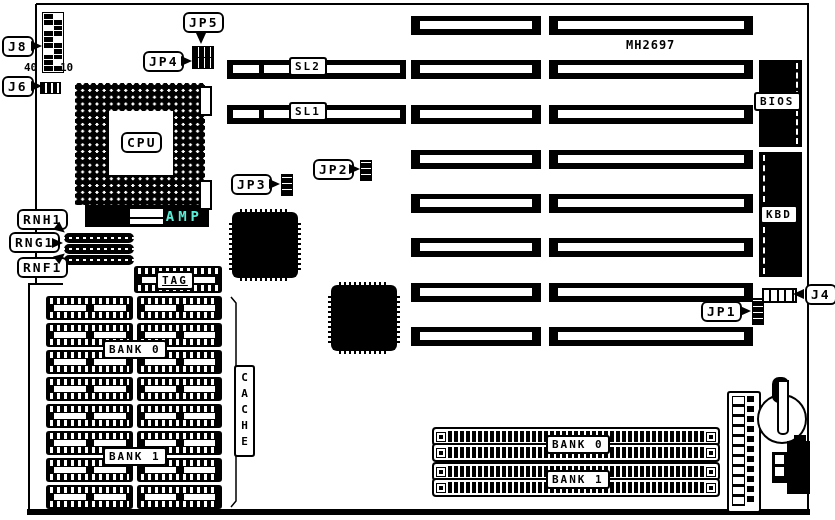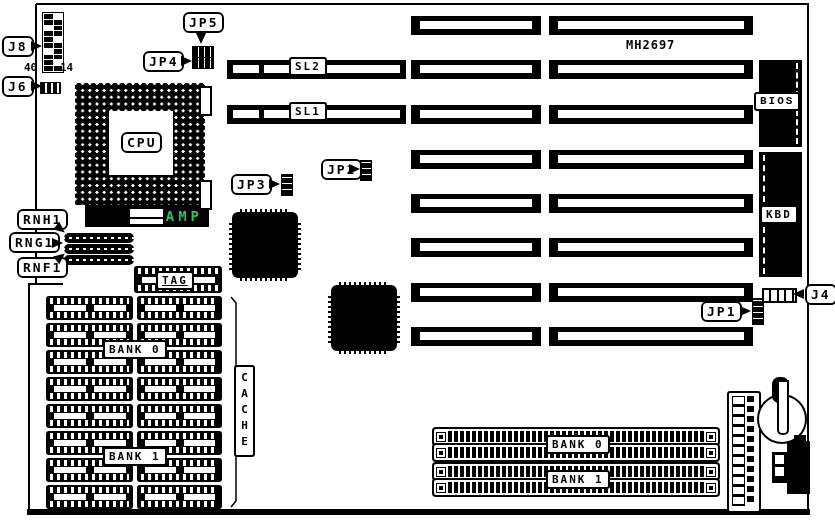--- a/index.html
+++ b/index.html
@@ -77,21 +77,21 @@
   #cpusock{position:absolute;left:75px;top:83px;width:130px;height:122px;background:#000;z-index:2;
            background-image:radial-gradient(circle,#fff 1.4px,rgba(0,0,0,0) 1.6px);
            background-size:7.2px 6.8px;background-position:4px 4px;}
   #cpusock .hole{position:absolute;left:34px;top:28px;width:64px;height:64px;background:#fff;}
   .socktab{position:absolute;width:9px;height:26px;background:#fff;border:2px solid #000;z-index:3;}
 
   
   #ampbar{position:absolute;left:85px;top:205px;width:124px;height:22px;background:#000;z-index:2;}
   #ampbar .w1{position:absolute;left:45px;top:4px;width:33px;height:8px;background:#fff;}
   #ampbar .w2{position:absolute;left:45px;top:14px;width:33px;height:5px;background:#fff;}
-  #ampbar .amptxt{position:absolute;right:6px;top:3px;color:#22c55e;font-weight:bold;
+  #ampbar .amptxt{position:absolute;right:6px;top:3px;color:#5eead4;font-weight:bold;
                   font-size:14px;letter-spacing:4px;}
 
   
   #pwr{position:absolute;left:727px;top:391px;width:30px;height:118px;border:2px solid #000;
        border-radius:3px;background:#fff;z-index:2;}
   #pwr .cl{position:absolute;left:3px;top:3px;width:11px;height:108px;border:1px solid #000;
            background:repeating-linear-gradient(180deg,#fff 0 7px,#000 7px 10px);}
   #pwr .cr{position:absolute;left:18px;top:3px;width:7px;height:108px;
            background:repeating-linear-gradient(180deg,#000 0 6px,#fff 6px 10px);}
 
@@ -136,21 +136,21 @@
       <b style="background: rgb(255, 255, 255);"></b>
       <b style="background: rgb(0, 0, 0);"></b>
       <b style="background: rgb(0, 0, 0);"></b>
       <b style="background: rgb(0, 0, 0);"></b>
       <b style="background: rgb(0, 0, 0);"></b>
       <b style="background: rgb(255, 255, 255);"></b>
       <b style="background: rgb(0, 0, 0);"></b>
       <b style="background: rgb(0, 0, 0);"></b>
     </div>
   <div class="txt" style="left:24px;top:61px;font-size:11px;">40</div>
-  <div class="txt" style="left:60px;top:61px;font-size:11px;">14</div>
+  <div class="txt" style="left:60px;top:61px;font-size:11px;">10</div>
 
   <div class="jmph" style="left:40px;top:82px;width:19px;height:10px;"></div>
   <div class="jmph" style="left:192px;top:46px;width:20px;height:10px;"></div>
   <div class="jmph" style="left:192px;top:57px;width:20px;height:10px;"></div>
 
   <div id="cpusock">
     <div class="hole"></div>
   </div>
   <div class="socktab" style="left:199px;top:86px;"></div>
   <div class="socktab" style="left:199px;top:180px;"></div>
@@ -200,21 +200,21 @@
     <div class="tk" style="left:8px;right:8px;bottom:-3px;height:3px;"></div>
     <div class="tkv" style="top:8px;bottom:8px;left:-3px;width:3px;"></div>
     <div class="tkv" style="top:8px;bottom:8px;right:-3px;width:3px;"></div>
   </div>
 
   <div class="txt" style="left:626px;top:38px;font-size:12px;letter-spacing:1px;">MH2697</div>
 
   <div class="blackchip" style="left:759px;top:60px;width:43px;height:87px;">
     <div class="dashR"></div>
   </div>
-  <div class="co sq" style="left:754px;top:92px;font-family:Liberation Mono, monospace;">BIOS</div>
+  <div class="co sq" style="left:754px;top:92px;">BIOS</div>
   <div class="blackchip" style="left:759px;top:152px;width:43px;height:125px;">
     <div class="dashL"></div>
   </div>
   <div class="co sq" style="left:760px;top:205px;">KBD</div>
 
   <div style="position:absolute;left:762px;top:288px;width:31px;height:11px;border:2px solid #000;z-index:3;
               background:repeating-linear-gradient(90deg,#fff 0 5.5px,#000 5.5px 7.5px);"></div>
 
   <div class="co sq" style="left:103px;top:340px;">BANK 0</div>
   <div class="co sq" style="left:103px;top:447px;">BANK 1</div>
@@ -246,21 +246,21 @@
 
   <div class="co" style="left:183px;top:12px;">JP5</div>
   <div class="ptr pd" style="left:196px;top:33px;"></div>
 
   <div class="co" style="left:143px;top:51px;">JP4</div>
   <div class="ptr pr" style="left:181px;top:56px;"></div>
 
   <div class="co" style="left:231px;top:174px;">JP3</div>
   <div class="ptr pr" style="left:269px;top:179px;"></div>
 
-  <div class="co" style="left:321px;top:159px;">JP2</div>
+  <div class="co" style="left:313px;top:159px;">JP2</div>
   <div class="ptr pr" style="left:349px;top:164px;"></div>
 
   <div class="co" style="left:701px;top:301px;">JP1</div>
   <div class="ptr pr" style="left:740px;top:306px;"></div>
 
   <div class="co" style="left:805px;top:284px;">J4</div>
   <div class="ptr pl" style="left:793px;top:289px;"></div>
 
   <div class="co" style="left:17px;top:209px;">RNH1</div>
   <div class="ptr pr" style="left:55px;top:224px;transform:rotate(38deg);"></div>

